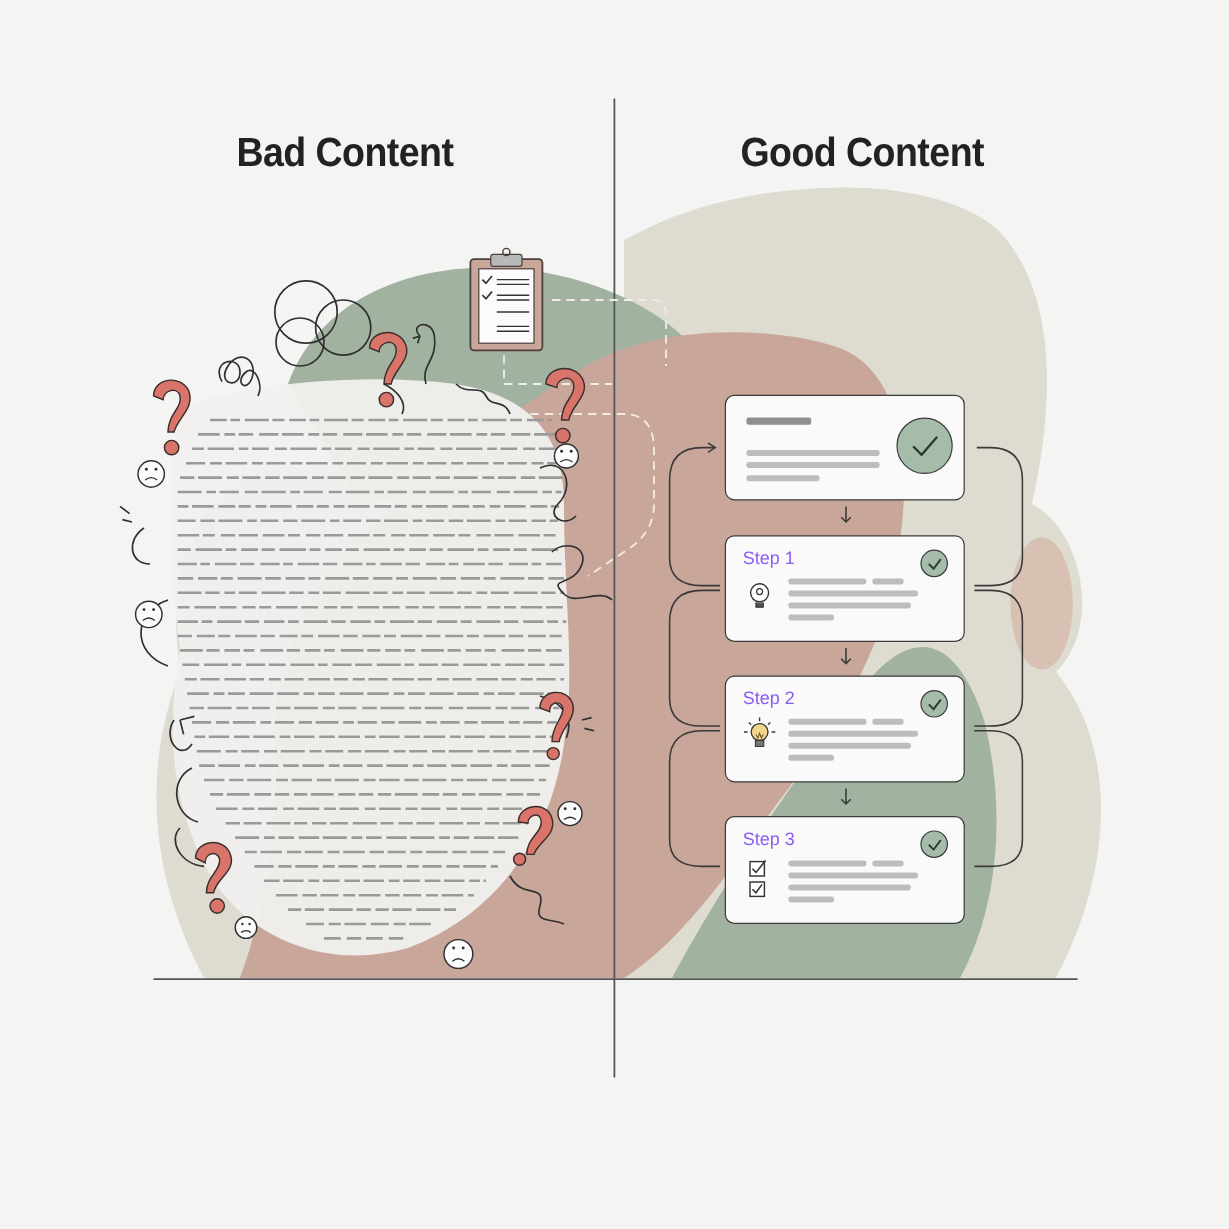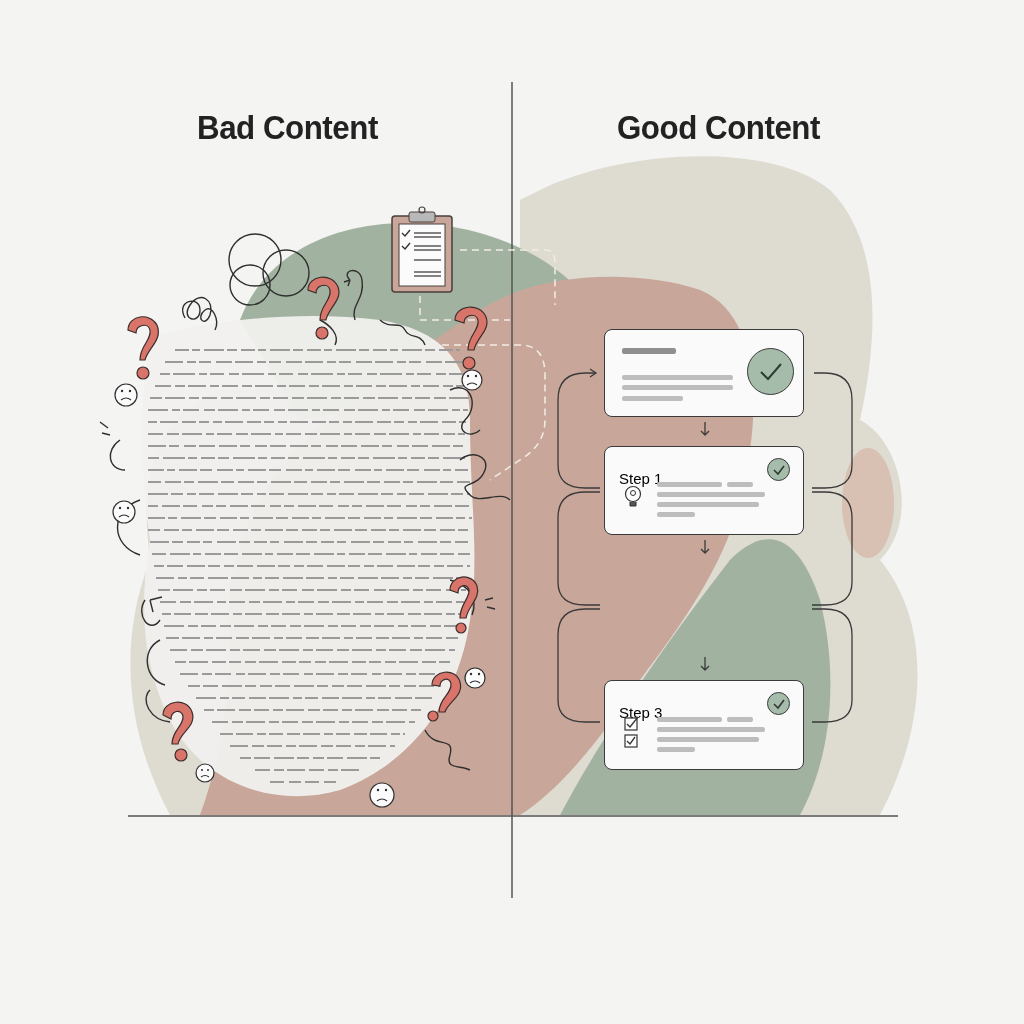--- a/index.html
+++ b/index.html
@@ -19,21 +19,21 @@
   .title.bad { left: 197px; }
   .title.good { left: 617px; }
 
   .card {
     position: absolute; left: 604px; width: 200px;
     background: #fafafa; border: 1.6px solid #3a3a3a; border-radius: 8px;
     box-sizing: border-box;
   }
   .card .step-label {
     position: absolute; left: 14px; top: 10px;
-    font-size: 15px; color: #000000; font-weight: 500; margin-top: 13px;
+    font-size: 15px; color: #8b5cf6; font-weight: 500;
   }
   .card .bar { position: absolute; height: 5px; background: #bdbdbd; border-radius: 2px; }
   .card .bar.dark { background: #8f8f8f; height: 6px; }
   .check {
     position: absolute; border-radius: 50%; background: #a5bcab;
     border: 1.4px solid #3a3a3a; box-sizing: border-box;
     display: flex; align-items: center; justify-content: center;
   }
   .icon { position: absolute; }
 </style>
@@ -244,20 +244,43 @@
       <circle cx="10" cy="8" r="2.5" fill="none" stroke="#333" stroke-width="1"></circle>
       <path d="M7 17 L7 21 L13 21 L13 17" fill="#555" stroke="#333" stroke-width="1"></path>
     </svg>
     <div class="bar" style="left:52px;top:35px;width:65px;"></div>
     <div class="bar" style="left:122px;top:35px;width:26px;"></div>
     <div class="bar" style="left:52px;top:45px;width:108px;"></div>
     <div class="bar" style="left:52px;top:55px;width:102px;"></div>
     <div class="bar" style="left:52px;top:65px;width:38px;"></div>
   </div>
 
+  <div class="card" style="top:563px;height:89px;">
+    <div class="step-label">Step 2</div>
+    <div class="check" style="left:162px;top:11px;width:23px;height:23px;">
+      <svg width="14" height="12" viewBox="0 0 14 12">
+          <path d="M2 6 L6 10 L12 2" fill="none" stroke="#2f3a33" stroke-width="1.6"></path>
+        </svg>
+    </div>
+    <svg class="icon" style="left:14px;top:32px;" width="28" height="32" viewBox="0 0 28 32">
+      <line x1="14" y1="2" x2="14" y2="5" stroke="#333" stroke-width="1.1"></line>
+      <line x1="5" y1="6" x2="7" y2="8" stroke="#333" stroke-width="1.1"></line>
+      <line x1="23" y1="6" x2="21" y2="8" stroke="#333" stroke-width="1.1"></line>
+      <line x1="1" y1="14" x2="4" y2="14" stroke="#333" stroke-width="1.1"></line>
+      <line x1="24" y1="14" x2="27" y2="14" stroke="#333" stroke-width="1.1"></line>
+      <circle cx="14" cy="14" r="7" fill="#f2d78a" stroke="#333" stroke-width="1.1"></circle>
+      <path d="M11 16 L12.5 19 L14 15 L15.5 19 L17 16" fill="none" stroke="#6a5a2a" stroke-width="0.9"></path>
+      <rect x="10.5" y="21" width="7" height="5" fill="#777" stroke="#333" stroke-width="0.9"></rect>
+    </svg>
+    <div class="bar" style="left:52px;top:35px;width:65px;"></div>
+    <div class="bar" style="left:122px;top:35px;width:26px;"></div>
+    <div class="bar" style="left:52px;top:45px;width:108px;"></div>
+    <div class="bar" style="left:52px;top:55px;width:102px;"></div>
+    <div class="bar" style="left:52px;top:65px;width:38px;"></div>
+  </div>
 
   <div class="card" style="top:680px;height:90px;text-align:center;">
     <div class="step-label">Step 3</div>
     <div class="check" style="left:162px;top:11px;width:23px;height:23px;">
       <svg width="14" height="12" viewBox="0 0 14 12">
           <path d="M2 6 L6 10 L12 2" fill="none" stroke="#2f3a33" stroke-width="1.6"></path>
         </svg>
     </div>
     <svg class="icon" style="left:18px;top:34px;" width="20" height="34" viewBox="0 0 20 34">
       <rect x="2" y="3" width="12" height="12" fill="#fff" stroke="#333" stroke-width="1.2"></rect>

